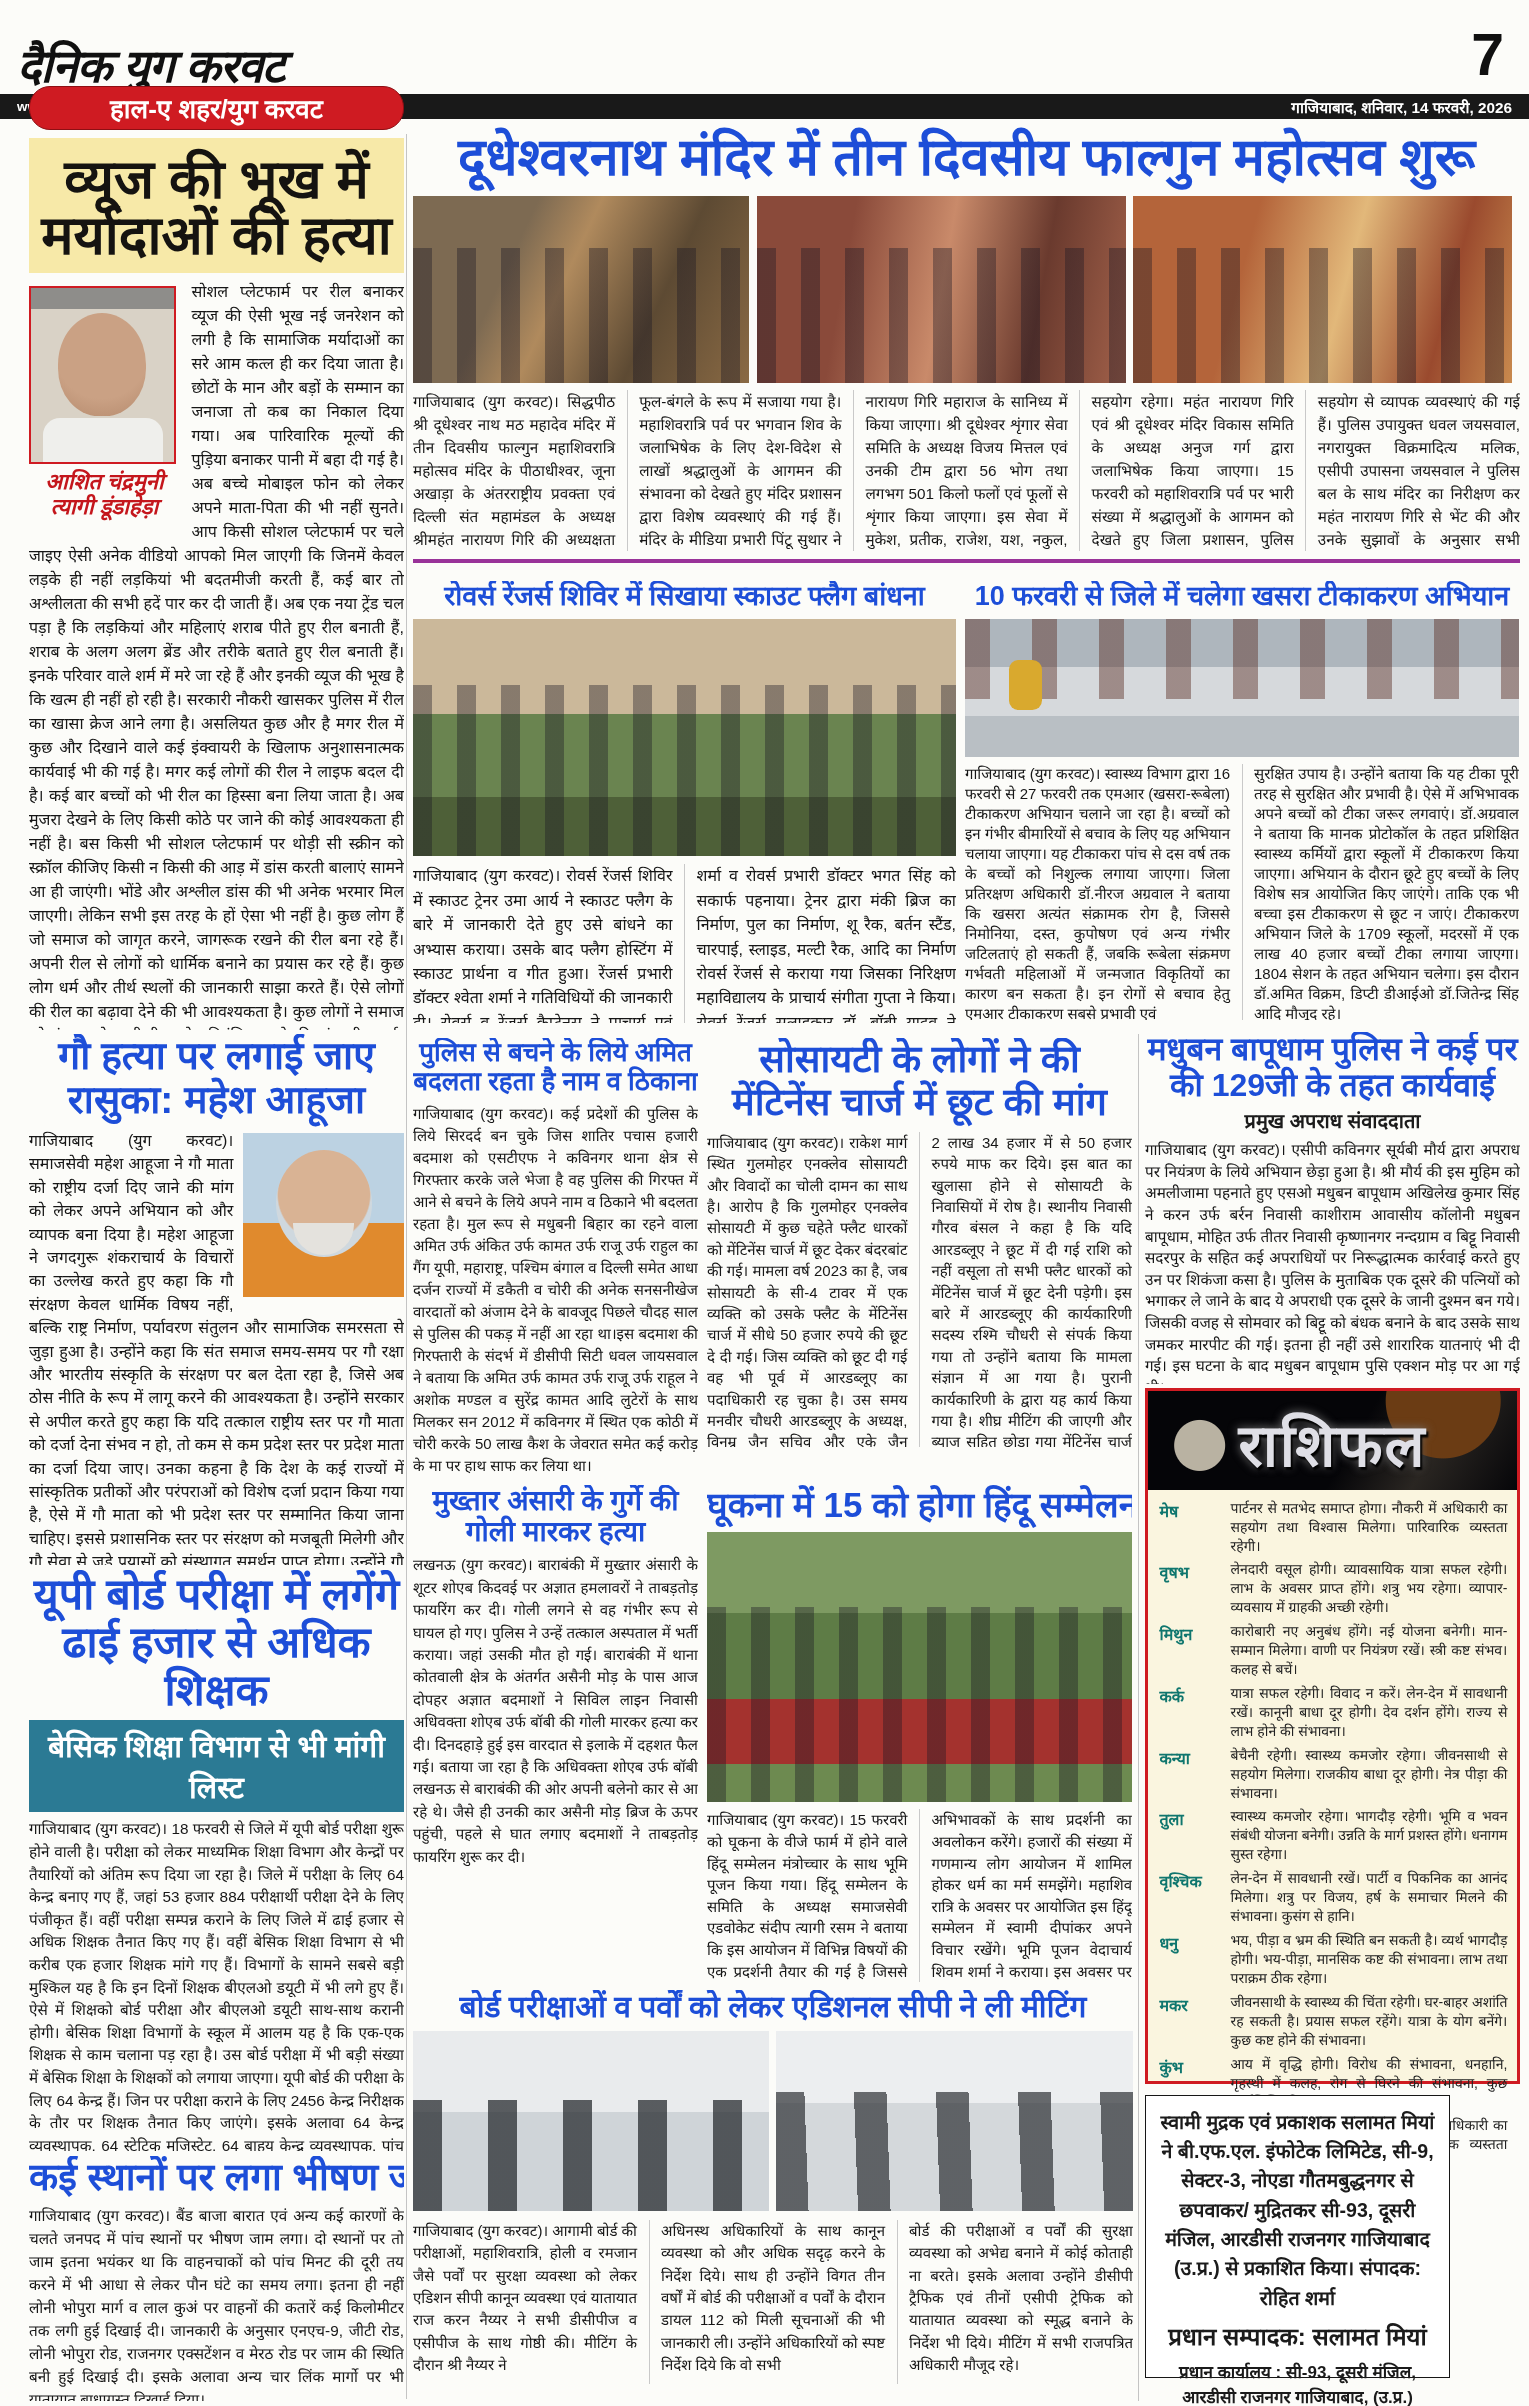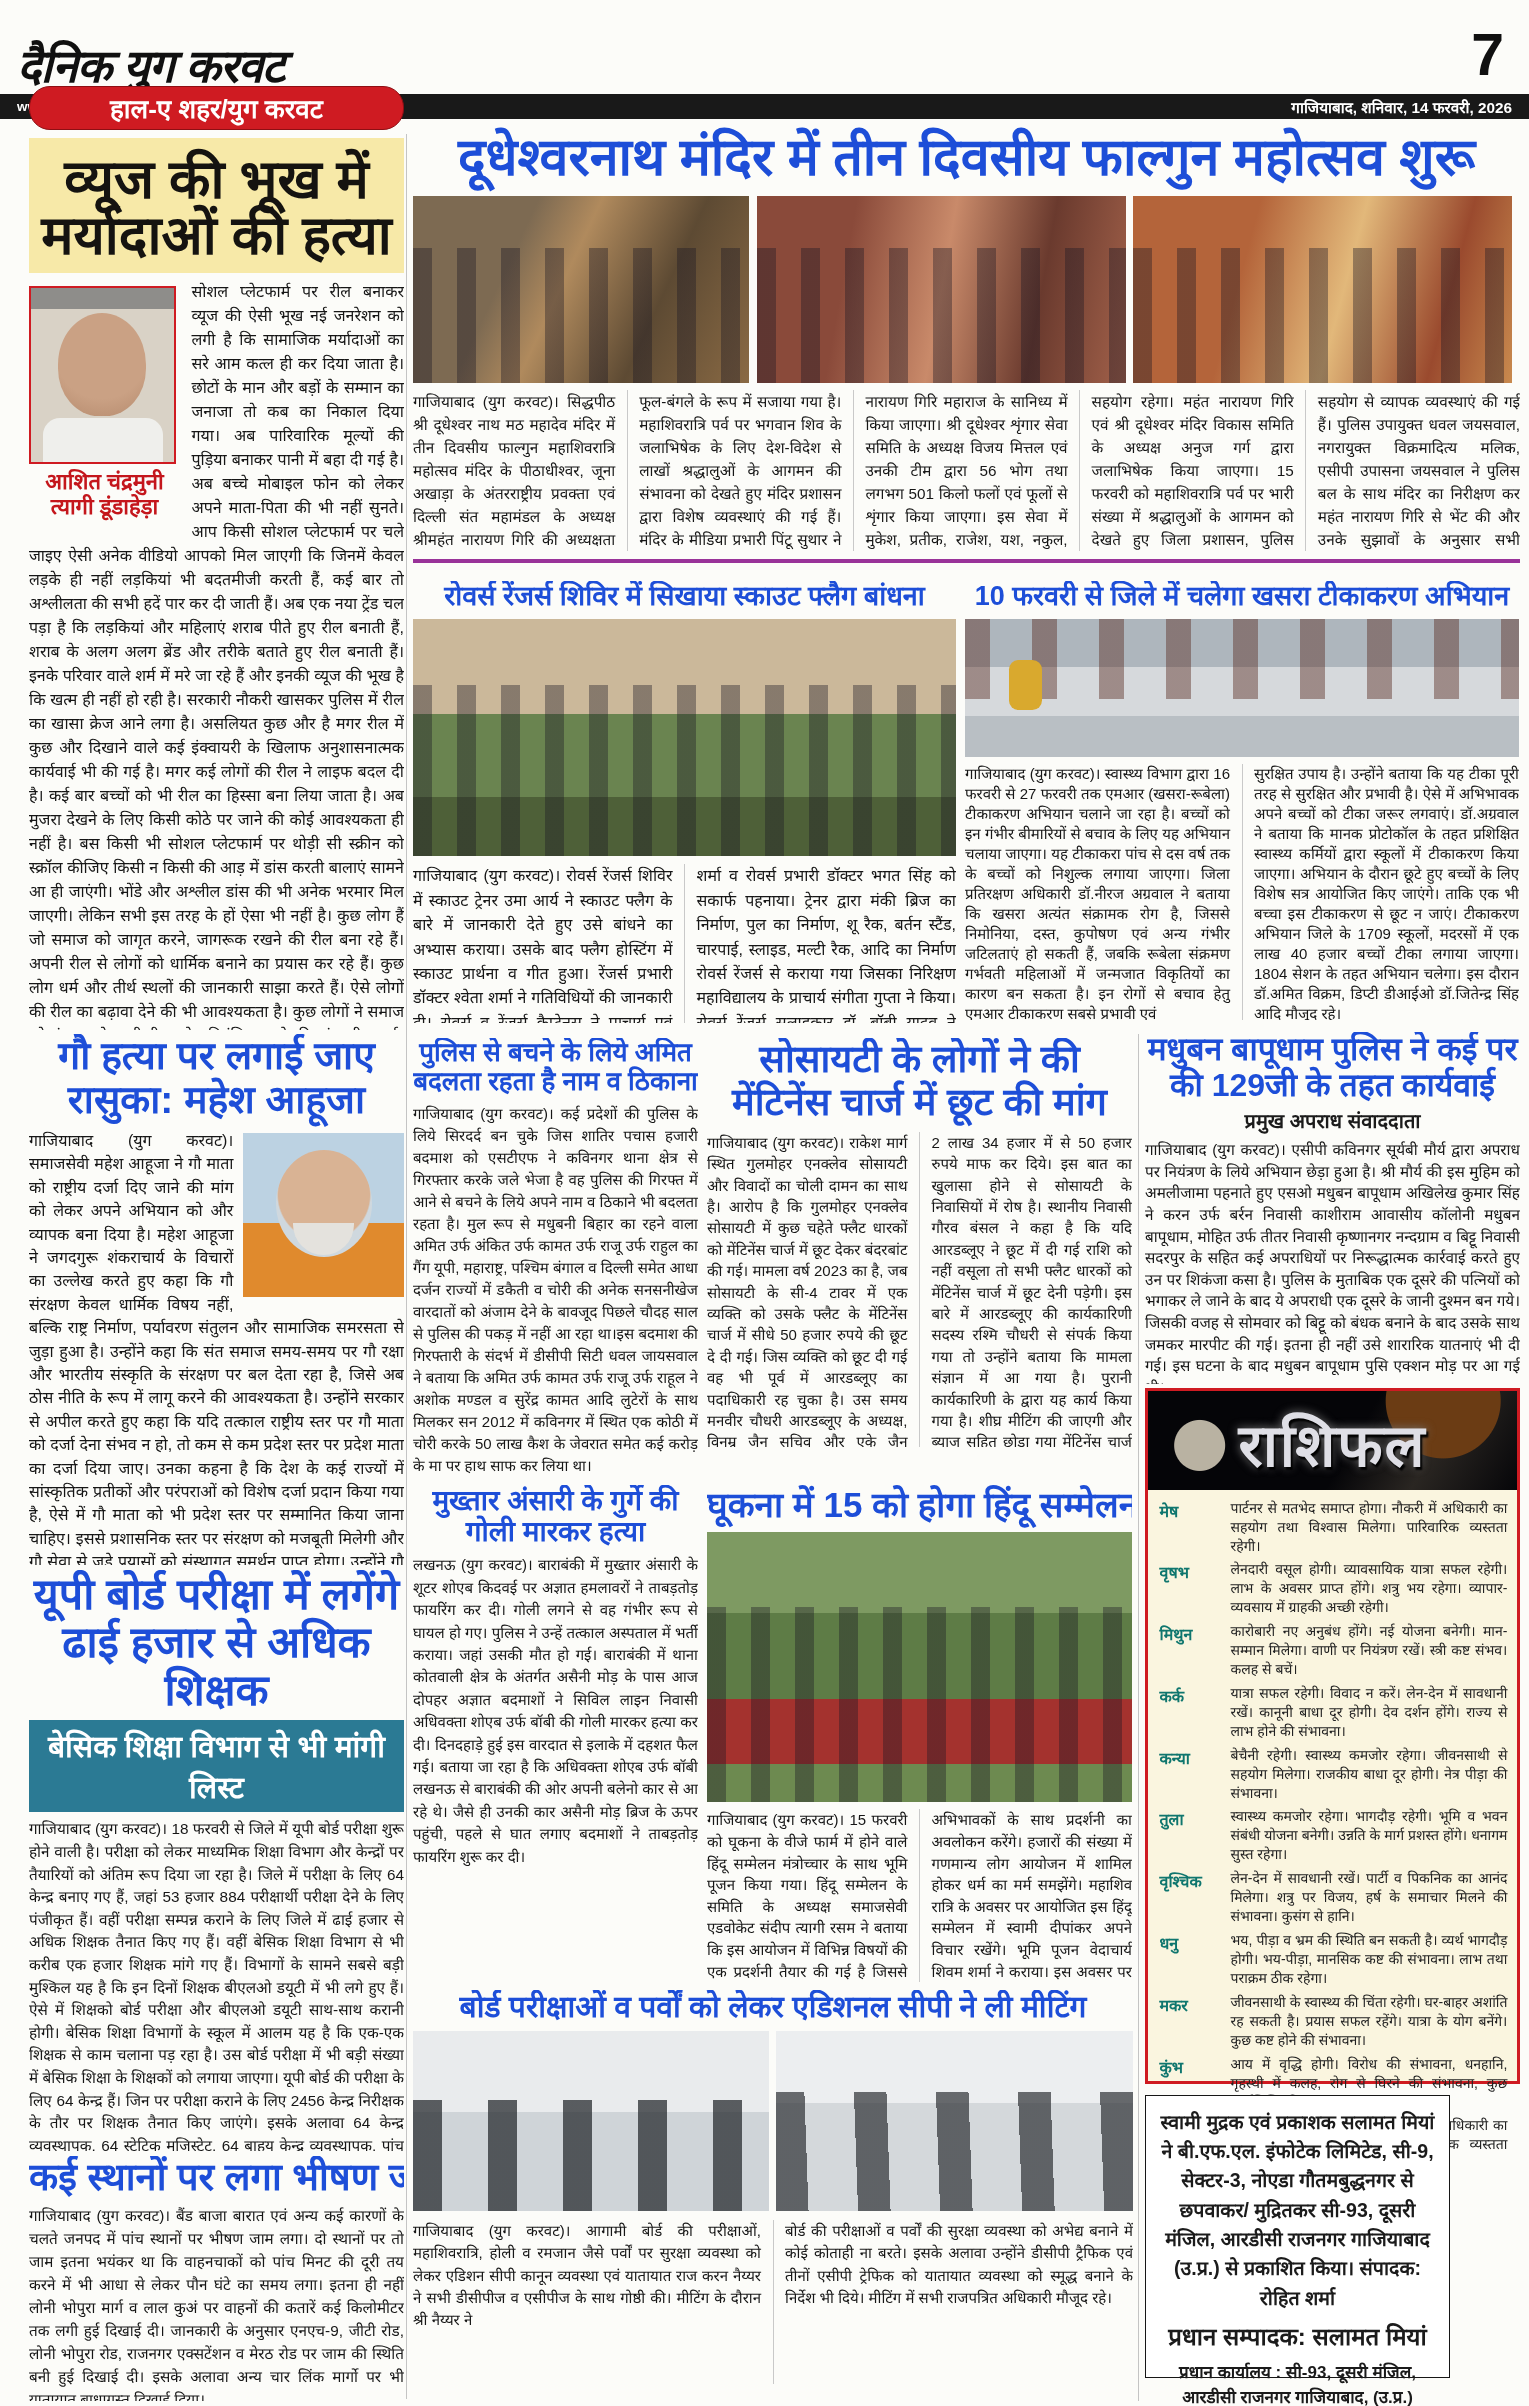--- a/index.html
+++ b/index.html
@@ -21,21 +21,21 @@
   .col + .col{border-left:1px solid #c9c9c9;padding-left:11.5px;margin-left:11.5px;}
   .ph{background:#9a9a9a;position:relative;overflow:hidden;}
   .crowd::after{content:"";position:absolute;left:0;right:0;bottom:0;height:72%;
       background:repeating-linear-gradient(90deg,rgba(25,22,35,.38) 0 19px,rgba(0,0,0,0) 19px 44px);}
   .vrule{width:1px;background:#c4c4c4;}
   
   .badge{height:42px;border-radius:21px;background:#cf1b22;border:1.9px solid #8e0f14;color:#fff;
          font-size:26px;font-weight:900;display:flex;align-items:center;justify-content:center;}
   .yellowbox{background:#f7e9a8;margin-top:7.6px;padding:13.4px 5.7px 9.6px;}
   .yellowbox .t{font-size:54px;font-weight:900;text-align:center;line-height:1.04;color:#151310;}
-  .author-float{float:left;width:151px;margin:5.7px 11.5px 3.8px 0;}
+  .author-float{float:left;width:151px;margin:5.7px 11.5px 3.8px 0;font-style:italic;}
   .author-photo{width:143px;height:174px;border:2.9px solid #cf1b22;
      background:linear-gradient(180deg,#8e8d8a 0 12%,#d9d2c6 12% 100%),#d9d2c6;}
   .author-photo i{position:absolute;left:27px;top:25px;width:88px;height:103px;border-radius:50% 50% 46% 46%;
      background:radial-gradient(circle at 50% 38%,#caa184 0 60%,#b58a6d 100%);}
   .author-photo u{position:absolute;left:11.5px;bottom:0;width:120px;height:44px;border-radius:17px 17px 0 0;background:#efefec;}
   .author-name{margin-top:4.8px;color:#c4161c;font-weight:900;font-size:22px;line-height:1.15;text-align:center;}
   
   .cow-photo{float:right;width:161px;height:164px;margin:3.8px 0 5.7px 9.6px;
      background:linear-gradient(180deg,#bcd2e2 0 55%,#e08a2d 55% 100%);}
   .cow-photo i{position:absolute;left:32.5px;top:17px;width:96px;height:107px;border-radius:50%;
@@ -243,20 +243,21 @@
     <div style="display:flex;gap:7.6px;margin-top:7.6px;">
       <div class="ph" style="width:356px;height:180px;background:linear-gradient(180deg,#e9ebed 0 45%,#cfd4d8 45% 100%);">
         <div style="position:absolute;left:0;right:0;bottom:0;height:62%;background:repeating-linear-gradient(90deg,rgba(40,44,48,.75) 0 29px,rgba(0,0,0,0) 29px 75px);"></div>
       </div>
       <div class="ph" style="width:357px;height:180px;background:linear-gradient(180deg,#eceef0 0 40%,#d4d8db 40% 100%);">
         <div style="position:absolute;left:0;right:0;bottom:0;height:66%;background:repeating-linear-gradient(88deg,rgba(45,48,52,.7) 0 32.5px,rgba(0,0,0,0) 32.5px 82px);"></div>
       </div>
     </div>
     <div class="cols" style="margin-top:8.6px;height:164px;overflow:hidden;">
       <div class="col body-txt" style="font-size:15px;line-height:22.4px;">गाजियाबाद (युग करवट)। आगामी बोर्ड की परीक्षाओं, महाशिवरात्रि, होली व रमजान जैसे पर्वों पर सुरक्षा व्यवस्था को लेकर एडिशन सीपी कानून व्यवस्था एवं यातायात राज करन नैय्यर ने सभी डीसीपीज व एसीपीज के साथ गोष्ठी की। मीटिंग के दौरान श्री नैय्यर ने</div>
+      <div class="col body-txt" style="font-size:15px;line-height:22.4px;">अधिनस्थ अधिकारियों के साथ कानून व्यवस्था को और अधिक सदृढ़ करने के निर्देश दिये। साथ ही उन्होंने विगत तीन वर्षों में बोर्ड की परीक्षाओं व पर्वों के दौरान डायल 112 को मिली सूचनाओं की भी जानकारी ली। उन्होंने अधिकारियों को स्पष्ट निर्देश दिये कि वो सभी</div>
       <div class="col body-txt" style="font-size:15px;line-height:22.4px;">बोर्ड की परीक्षाओं व पर्वों की सुरक्षा व्यवस्था को अभेद्य बनाने में कोई कोताही ना बरते। इसके अलावा उन्होंने डीसीपी ट्रैफिक एवं तीनों एसीपी ट्रेफिक को यातायात व्यवस्था को स्मूद्ध बनाने के निर्देश भी दिये। मीटिंग में सभी राजपत्रित अधिकारी मौजूद रहे।</div>
     </div>
   </div>
 
   <div class="abs pub" style="left:1145px;top:2095px;width:305px;height:283px;">
     <div class="l1">स्वामी मुद्रक एवं प्रकाशक सलामत मियां ने बी.एफ.एल. इंफोटेक लिमिटेड, सी-9, सेक्टर-3, नोएडा गौतमबुद्धनगर से छपवाकर/ मुद्रितकर सी-93, दूसरी मंजिल, आरडीसी राजनगर गाजियाबाद (उ.प्र.) से प्रकाशित किया। संपादक: रोहित शर्मा</div>
     <div class="l2">प्रधान सम्पादक: सलामत मियां</div>
     <div class="l3">प्रधान कार्यालय : सी-93, दूसरी मंजिल, आरडीसी राजनगर गाजियाबाद, (उ.प्र.)</div>
     <div class="l3">फोन नं. 0120-2820060, मो. : 9810263347, फैक्स : 0120-2820060,</div>
 

